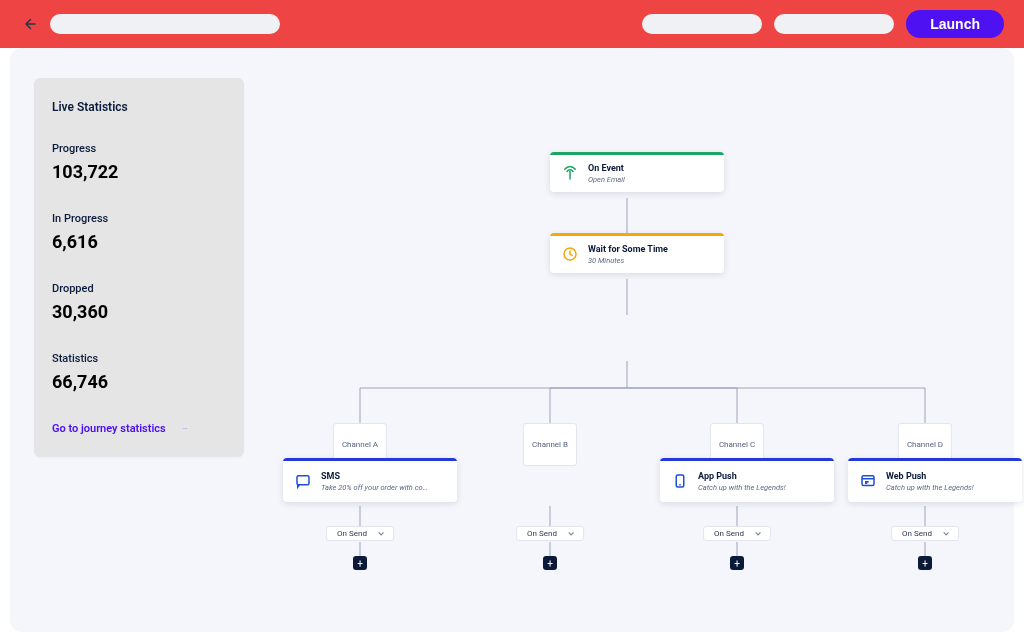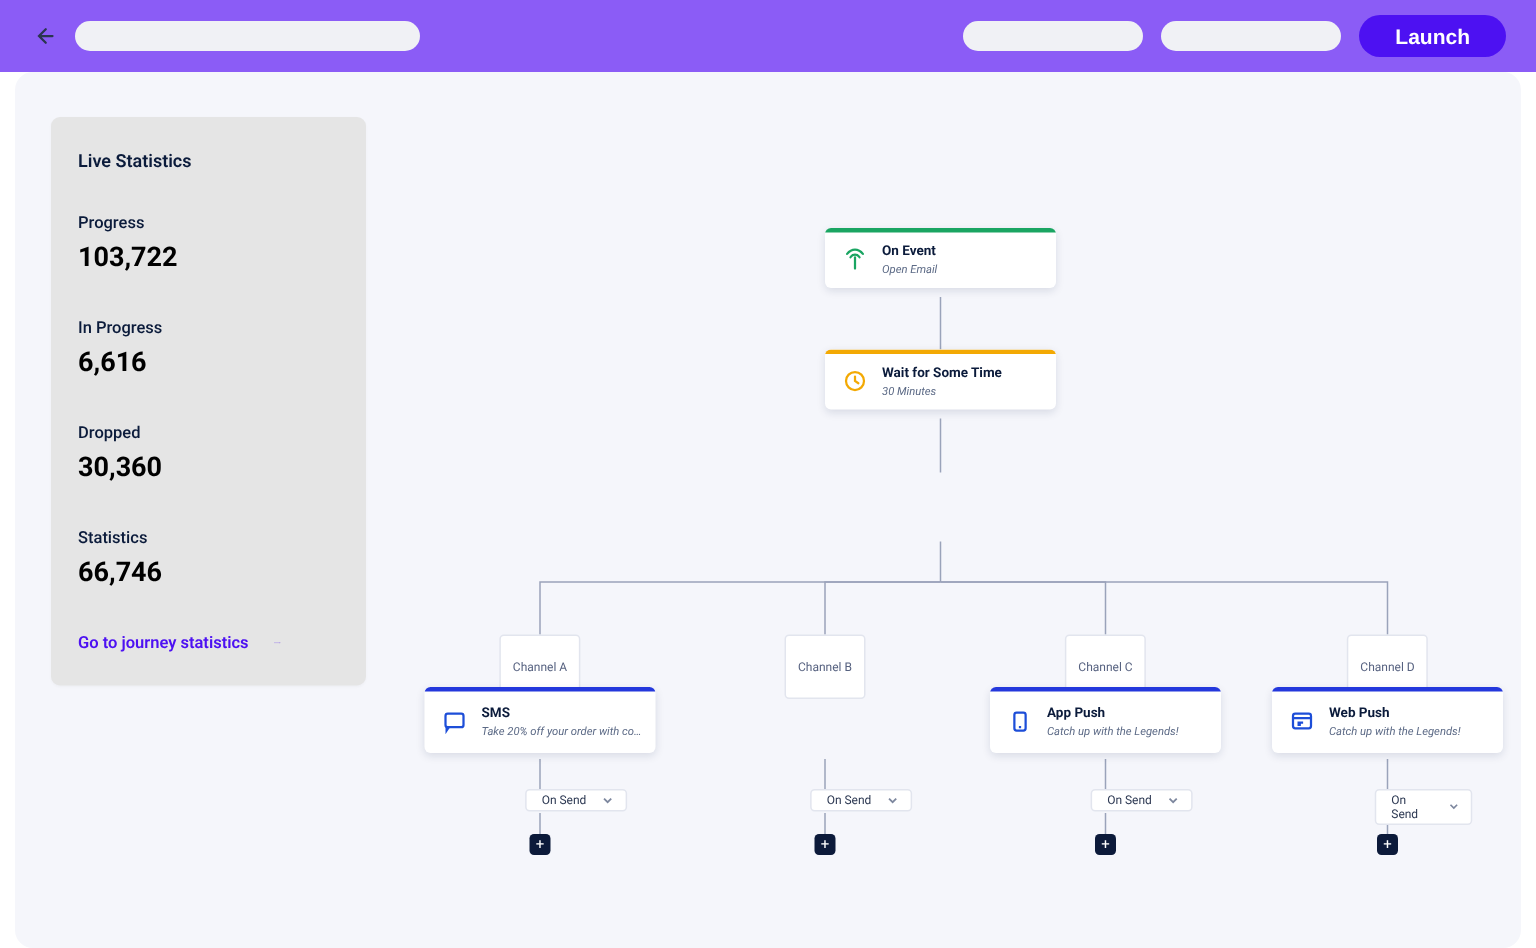--- a/index.html
+++ b/index.html
@@ -1,51 +1,51 @@
 <!DOCTYPE html>
 <html><head>
 <meta charset="utf-8">
 <style>
 * { box-sizing: border-box; margin: 0; padding: 0; }
 body { font-family: -apple-system, BlinkMacSystemFont, "Segoe UI", Roboto, Helvetica, Arial, sans-serif; background: #fff; width: 1024px; height: 632px; overflow: hidden; color: #0b1b3b; }
 
 
-.header { height: 48px; display: flex; align-items: center; padding: 0 20px; gap: 12px; background: #8b5cf6; }
+.header { height: 48px; display: flex; align-items: center; padding: 0 20px; gap: 12px; background: #ef4444; }
 .back-arrow { width: 18px; height: 18px; display:flex; align-items:center; justify-content:center; cursor:pointer; }
 .pill { height: 20px; border-radius: 10px; background: #f0f1f5; }
 .pill.big { width: 230px; }
 .pill.med { width: 120px; margin-left: auto; }
 .pill.med2 { width: 120px; }
 .launch-btn { background: #4d11f2; color: #fff; padding: 6px 24px; border-radius: 16px; font-weight: 600; font-size: 14px; border: none; cursor: pointer; }
 
 
 .workspace { position: relative; background: #f5f6fb; border-radius: 12px; height: 584px; width: 1004px; margin: 0 10px; }
 
 
 .stats-card { position: absolute; left: 24px; top: 30px; width: 210px; background: #e5e5e5; border-radius: 6px; padding: 22px 18px 22px 18px; box-shadow: 0 1px 2px rgba(0,0,0,0.03); }
 .stats-title { font-size: 12px; font-weight: 600; color: #0b1b3b; margin-bottom: 28px; }
 .stat-group { margin-bottom: 30px; }
 .stat-label { font-size: 11px; color: #0b1b3b; margin-bottom: 6px; font-weight: 500; }
 .stat-value { font-size: 18px; font-weight: 700; color: #000; }
 .stats-link { font-size: 11px; color: #4d11f2; font-weight: 600; display: flex; align-items: center; gap: 6px; cursor: pointer; margin-top: 8px;}
 .link-arrow { width: 26px; height: 1px; }
-.node-card { position: absolute; width: 154px; background: #fff; border-radius: 4px; box-shadow: 0 2px 6px rgba(14, 30, 70, 0.12); overflow: hidden; }
+.node-card { position: absolute; width: 174px; background: #fff; border-radius: 4px; box-shadow: 0 2px 6px rgba(14, 30, 70, 0.12); overflow: hidden; }
 .node-top { height: 3px; width: 100%; }
 .node-body { display: flex; align-items: center; gap: 8px; padding: 8px 10px; }
 .node-icon { width: 20px; height: 20px; display: flex; align-items: center; justify-content: center; flex-shrink: 0; }
 .node-text { display: flex; flex-direction: column; }
 .node-title { font-size: 9px; font-weight: 700; color: #0b1b3b; line-height: 1.2; }
 .node-sub { font-size: 7.5px; color: #5c6a86; margin-top: 1px; font-style: italic; }
 
 .channel-card .node-body { padding: 10px 10px; }
 .channel-card .node-sub { white-space: nowrap; overflow: hidden; text-overflow: ellipsis; max-width: 108px; }
 
 .channel-label { position: absolute; font-size: 8px; color: #576280; border: 1px solid #e2e5ee; background: #fff; padding: 16px 8px; border-radius: 3px; transform: translateX(-50%); }
 
-.on-send { position: absolute; font-size: 8px; color: #2c3852; background: #fff; border: 1px solid #e2e5ee; border-radius: 3px; padding: 2px 8px 2px 10px; transform: translateX(-50%); display:flex; align-items:center; gap:10px; cursor:pointer;margin-left:24px; }
+.on-send { position: absolute; font-size: 8px; color: #2c3852; background: #fff; border: 1px solid #e2e5ee; border-radius: 3px; padding: 2px 8px 2px 10px; transform: translateX(-50%); display:flex; align-items:center; gap:10px; cursor:pointer; }
 .chev { width: 8px; height: 8px; }
 
 .add-dot { position: absolute; width: 14px; height: 14px; background: #0c1a3a; border-radius: 3px; color: #fff; display: flex; align-items: center; justify-content: center; font-size: 10px; transform: translateX(-50%); cursor:pointer; }
 
 svg.lines { position: absolute; left: 0; top: 0; width: 1004px; height: 584px; pointer-events: none; }
 
 
 .stroke-green { stroke:#1aa562; }
 .stroke-yellow { stroke:#f3a903; }
 .stroke-orange { stroke:#f36a06; }

